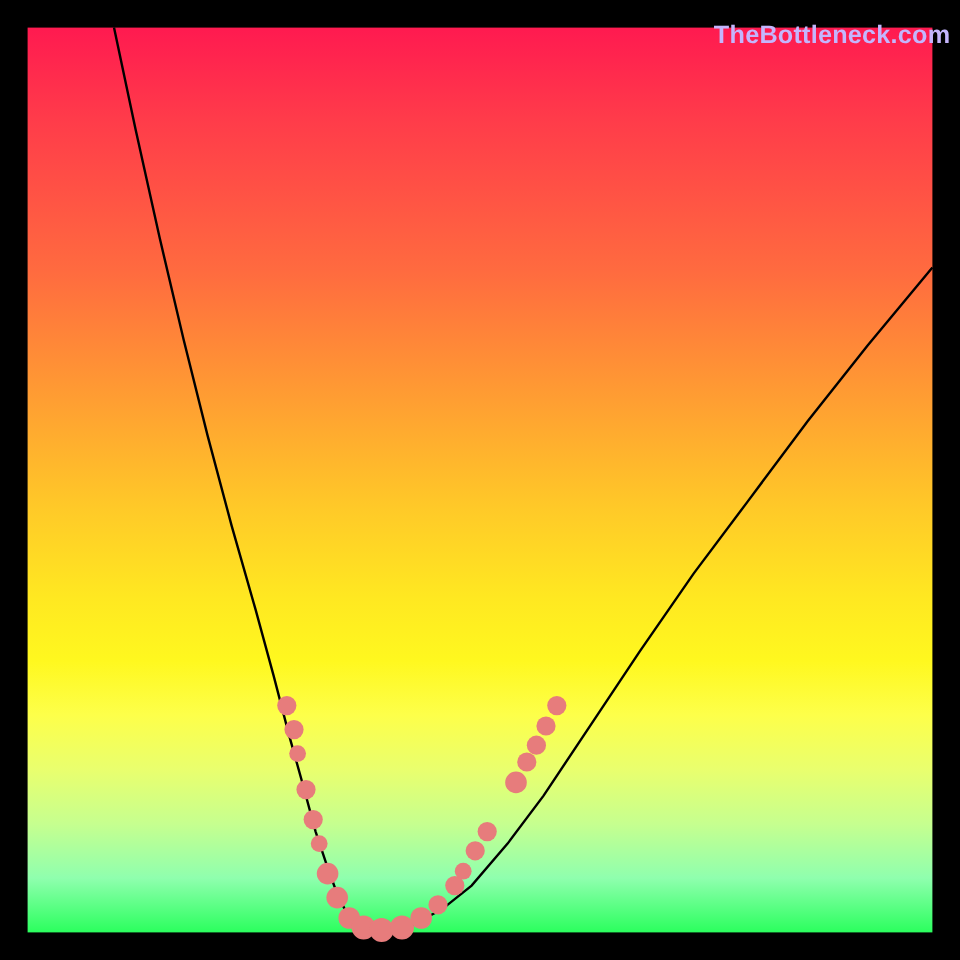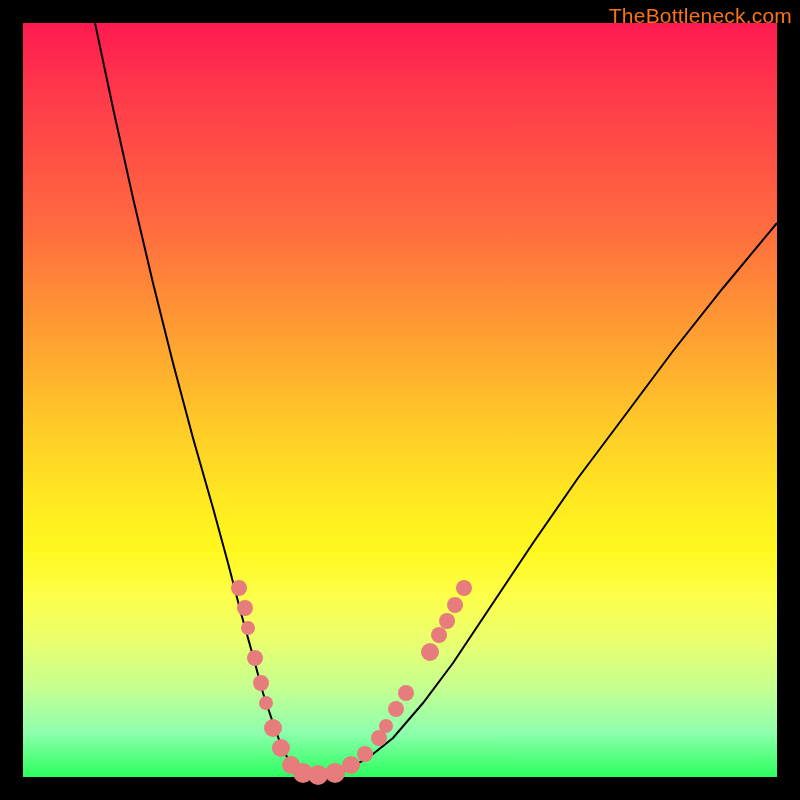--- a/index.html
+++ b/index.html
@@ -36,25 +36,25 @@
       #fff81f 70%,
       #fdff4a 76%,
       #e9ff6e 82%,
       #c6ff8f 88%,
       #8fffae 94%,
       #2bff5e 100%
     );
   }
   .watermark {
     position: absolute;
-    top: 4px;
+    top: 18px;
     right: 8px;
-    color: #f97316;
+    color: #c4b5fd;
     font-size: 21px;
-    font-weight: 400;
+    font-weight: 700;
     letter-spacing: 0.2px;
     user-select: none;
   }
   svg.curve {
     position: absolute;
     left: 0;
     top: 0;
     width: 754px;
     height: 754px;
     overflow: visible;

